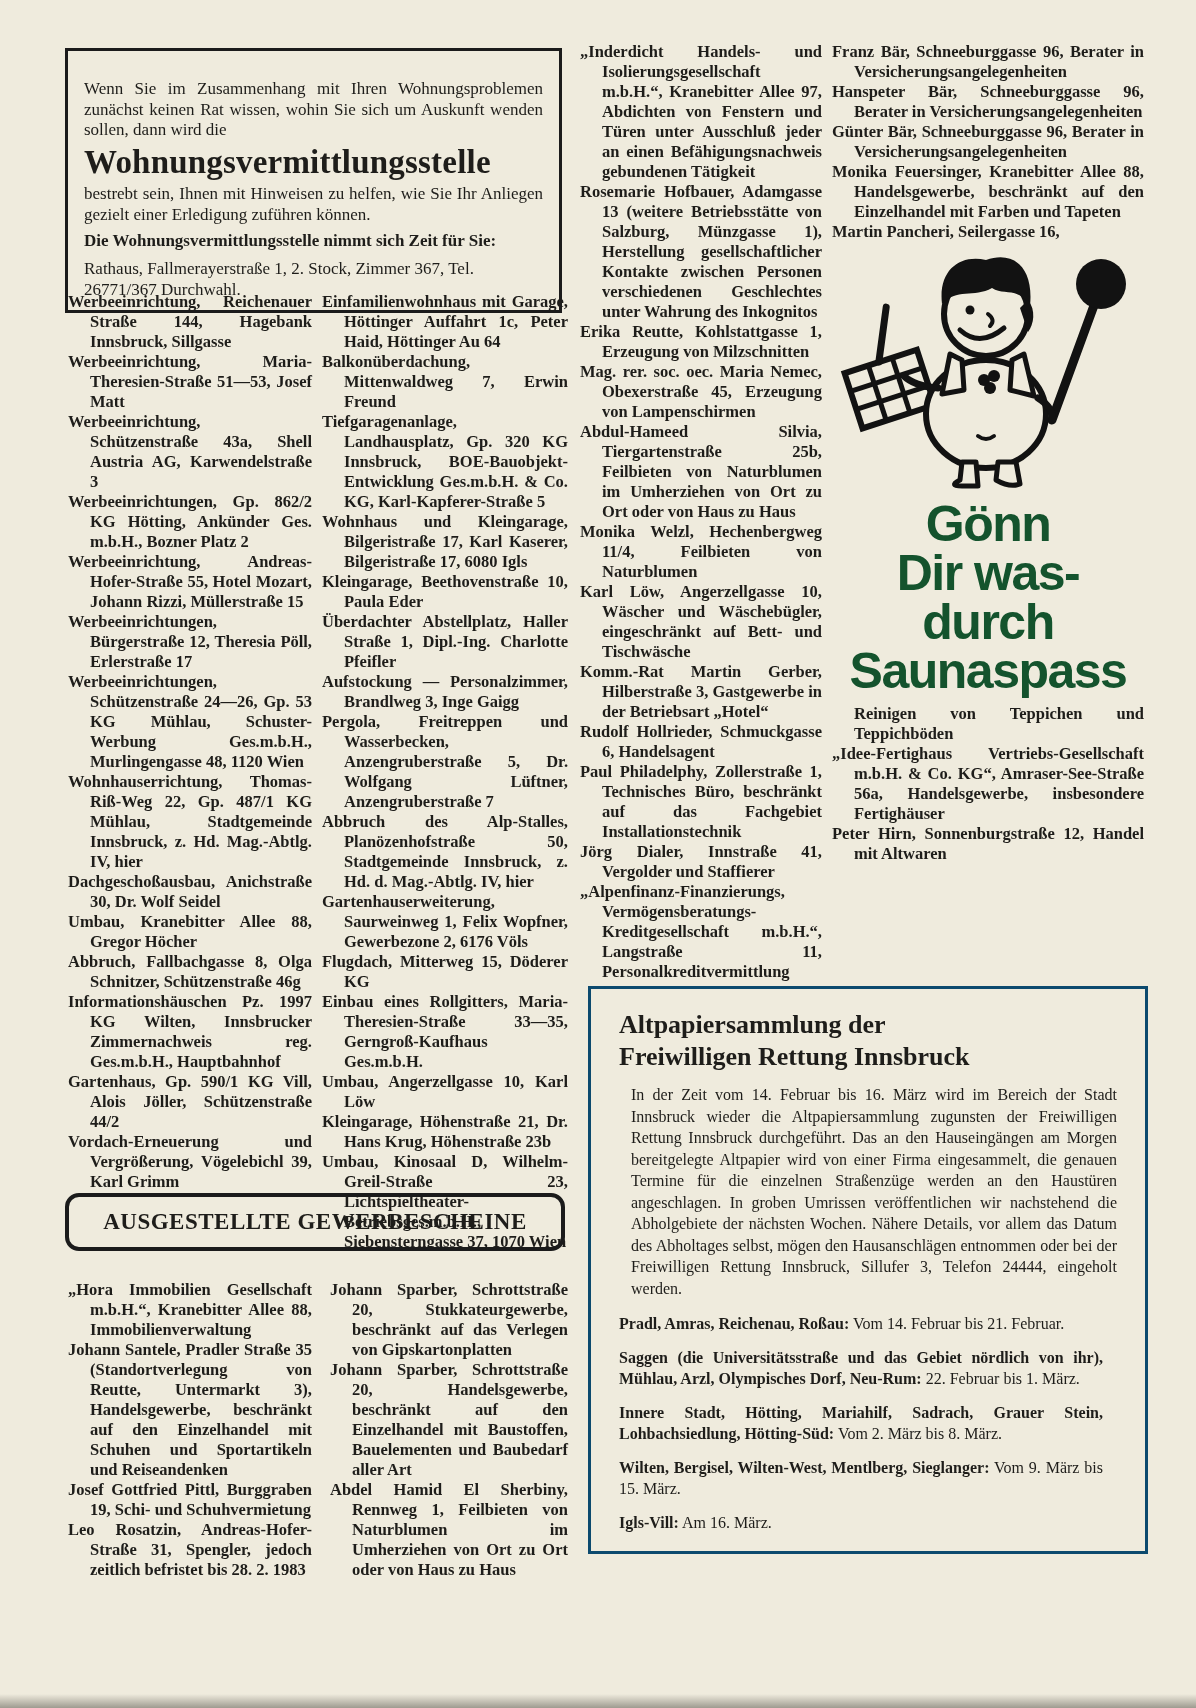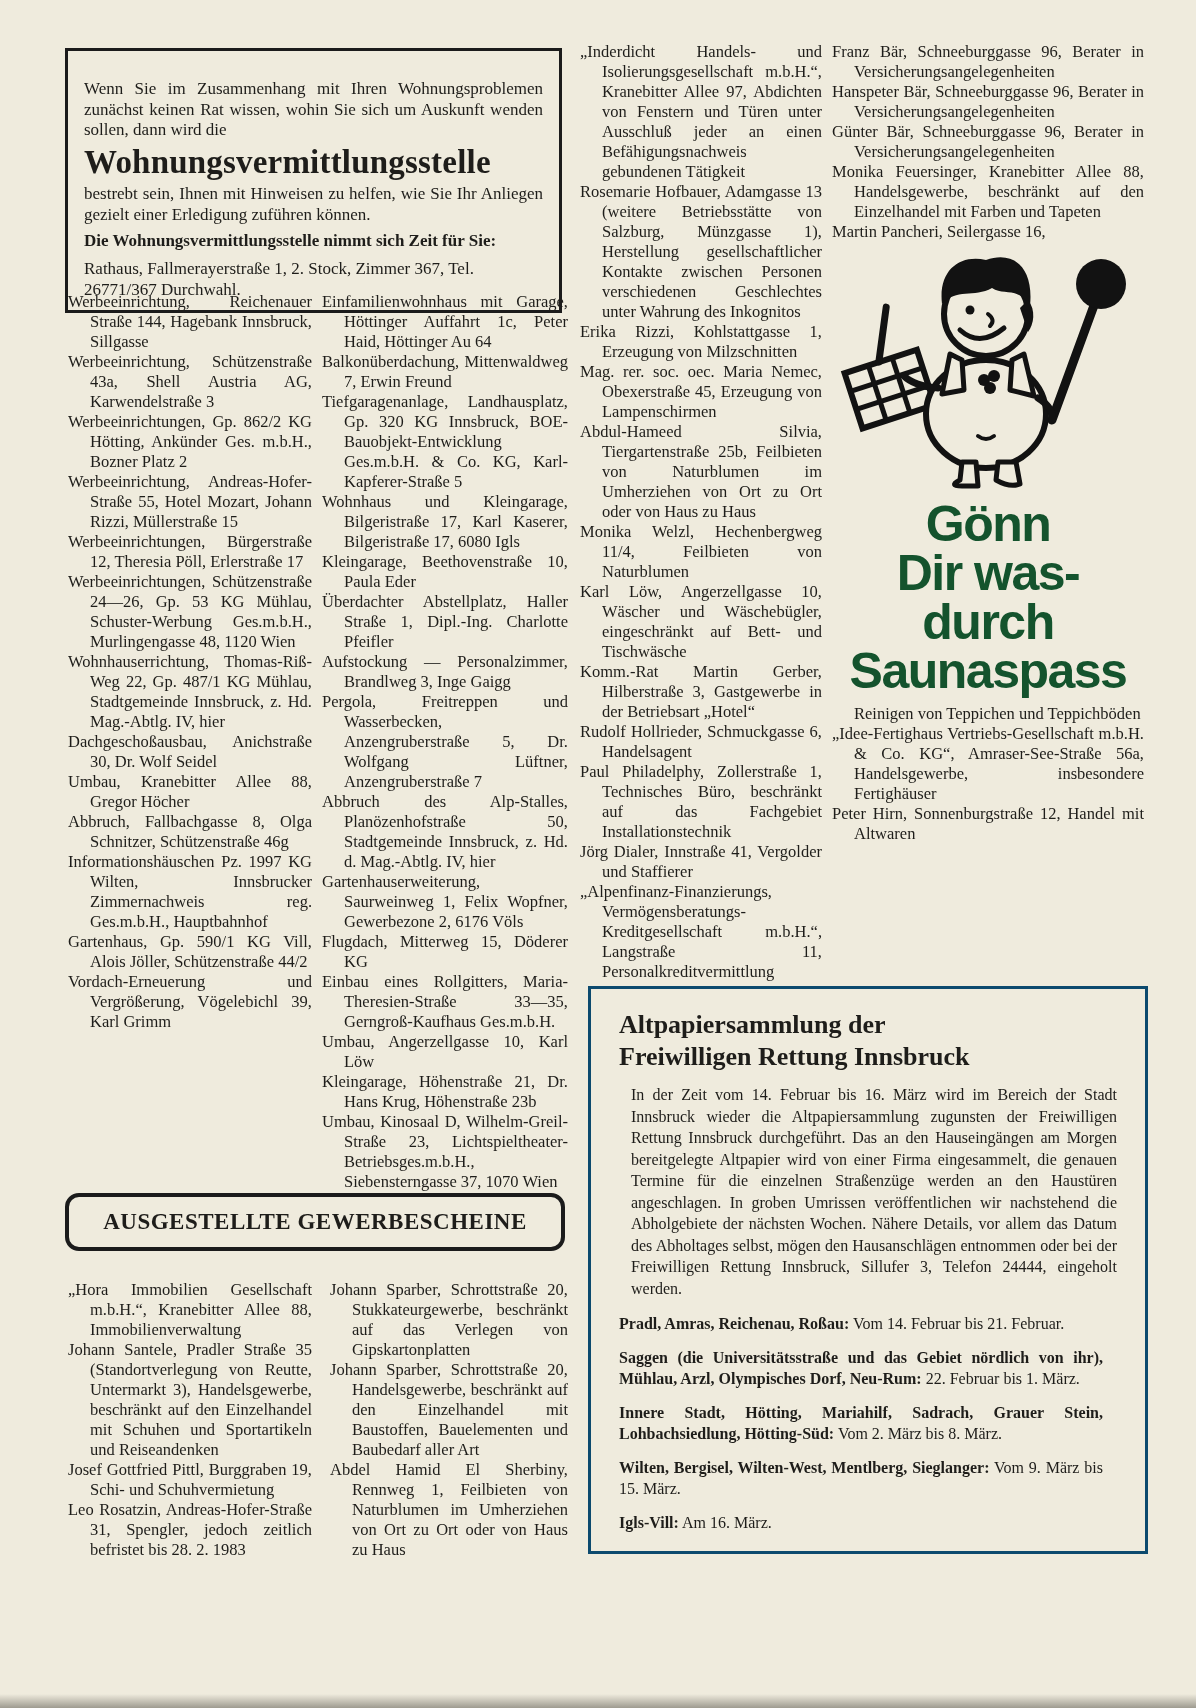--- a/index.html
+++ b/index.html
@@ -26,21 +26,21 @@
   }
   .wohnungsbox .intro{margin:0;font-size:17px;line-height:1.22;text-align:justify;}
   .wohnungsbox h1{margin:4px 0 4px 0;font-size:33px;line-height:1.05;font-weight:bold;letter-spacing:.2px;}
   .wohnungsbox .body{margin:0 0 6px 0;font-size:17px;line-height:1.22;text-align:justify;}
   .wohnungsbox .boldline{margin:0 0 6px 0;font-size:17px;font-weight:bold;line-height:1.2;}
   .wohnungsbox .address{margin:0;font-size:17px;line-height:1.25;}
   
   .col{position:absolute;font-size:16.5px;line-height:20px;}
   .col p.entry{
     margin:0;text-align:justify;
-    padding-left:22px;text-indent:-22px;
+    padding-left:22px;text-indent:-22px;font-weight:bold;
   }
   .col1{left:68px;top:292px;width:244px;}
   .col2{left:322px;top:292px;width:246px;}
   .col3{left:580px;top:42px;width:242px;}
   .col4{left:832px;top:42px;width:312px;}
   .col4-after p.entry:first-of-type{padding-left:22px;text-indent:0;}
   
   .ad{width:312px;margin:6px 0 8px 0;text-align:center;}
   .ad svg{display:block;margin:0 auto;}
   .ad-headline{
@@ -96,20 +96,21 @@
     <p class="intro">Wenn Sie im Zusammenhang mit Ihren Wohnungsproblemen zunächst keinen Rat wissen, wohin Sie sich um Auskunft wenden sollen, dann wird die</p>
     <h1>Wohnungsvermittlungsstelle</h1>
     <p class="body">bestrebt sein, Ihnen mit Hinweisen zu helfen, wie Sie Ihr Anliegen gezielt einer Erledigung zuführen können.</p>
     <p class="boldline">Die Wohnungsvermittlungsstelle nimmt sich Zeit für Sie:</p>
     <p class="address">Rathaus, Fallmerayerstraße 1, 2. Stock, Zimmer 367, Tel. 26771/367 Durchwahl.</p>
   </div>
 
   <div class="col col1">
 
   <p class="entry">Werbeeinrichtung, Reichenauer Straße 144, Hagebank Innsbruck, Sillgasse</p>
+      <p class="entry">Werbeeinrichtung, Maria-Theresien-Straße 51—53, Josef Matt</p>
       <p class="entry">Werbeeinrichtung, Schützenstraße 43a, Shell Austria AG, Karwendelstraße 3</p>
       <p class="entry">Werbeeinrichtungen, Gp. 862/2 KG Hötting, Ankünder Ges. m.b.H., Bozner Platz 2</p>
       <p class="entry">Werbeeinrichtung, Andreas-Hofer-Straße 55, Hotel Mozart, Johann Rizzi, Müllerstraße 15</p>
       <p class="entry">Werbeeinrichtungen, Bürgerstraße 12, Theresia Pöll, Erlerstraße 17</p>
       <p class="entry">Werbeeinrichtungen, Schützenstraße 24—26, Gp. 53 KG Mühlau, Schuster-Werbung Ges.m.b.H., Murlingengasse 48, 1120 Wien</p>
       <p class="entry">Wohnhauserrichtung, Thomas-Riß-Weg 22, Gp. 487/1 KG Mühlau, Stadtgemeinde Innsbruck, z. Hd. Mag.-Abtlg. IV, hier</p>
       <p class="entry">Dachgeschoßausbau, Anichstraße 30, Dr. Wolf Seidel</p>
       <p class="entry">Umbau, Kranebitter Allee 88, Gregor Höcher</p>
       <p class="entry">Abbruch, Fallbachgasse 8, Olga Schnitzer, Schützenstraße 46g</p>
       <p class="entry">Informationshäuschen Pz. 1997 KG Wilten, Innsbrucker Zimmernachweis reg. Ges.m.b.H., Hauptbahnhof</p>
@@ -133,21 +134,21 @@
       <p class="entry">Einbau eines Rollgitters, Maria-Theresien-Straße 33—35, Gerngroß-Kaufhaus Ges.m.b.H.</p>
       <p class="entry">Umbau, Angerzellgasse 10, Karl Löw</p>
       <p class="entry">Kleingarage, Höhenstraße 21, Dr. Hans Krug, Höhenstraße 23b</p>
       <p class="entry">Umbau, Kinosaal D, Wilhelm-Greil-Straße 23, Lichtspieltheater-Betriebsges.m.b.H., Siebensterngasse 37, 1070 Wien</p>
     </div>
 
   <div class="col col3">
 
   <p class="entry">„Inderdicht Handels- und Isolierungsgesellschaft m.b.H.“, Kranebitter Allee 97, Abdichten von Fenstern und Türen unter Ausschluß jeder an einen Befähigungsnachweis gebundenen Tätigkeit</p>
       <p class="entry">Rosemarie Hofbauer, Adamgasse 13 (weitere Betriebsstätte von Salzburg, Münzgasse 1), Herstellung gesellschaftlicher Kontakte zwischen Personen verschiedenen Geschlechtes unter Wahrung des Inkognitos</p>
-      <p class="entry">Erika Rizzi, Kohlstattgasse 1, Erzeugung von Milzschnitten</p>
+      <p class="entry">Erika Reutte, Kohlstattgasse 1, Erzeugung von Milzschnitten</p>
       <p class="entry">Mag. rer. soc. oec. Maria Nemec, Obexerstraße 45, Erzeugung von Lampenschirmen</p>
       <p class="entry">Abdul-Hameed Silvia, Tiergartenstraße 25b, Feilbieten von Naturblumen im Umherziehen von Ort zu Ort oder von Haus zu Haus</p>
       <p class="entry">Monika Welzl, Hechenbergweg 11/4, Feilbieten von Naturblumen</p>
       <p class="entry">Karl Löw, Angerzellgasse 10, Wäscher und Wäschebügler, eingeschränkt auf Bett- und Tischwäsche</p>
       <p class="entry">Komm.-Rat Martin Gerber, Hilberstraße 3, Gastgewerbe in der Betriebsart „Hotel“</p>
       <p class="entry">Rudolf Hollrieder, Schmuckgasse 6, Handelsagent</p>
       <p class="entry">Paul Philadelphy, Zollerstraße 1, Technisches Büro, beschränkt auf das Fachgebiet Installationstechnik</p>
       <p class="entry">Jörg Dialer, Innstraße 41, Vergolder und Staffierer</p>
       <p class="entry">„Alpenfinanz-Finanzierungs, Vermögensberatungs-Kreditgesellschaft m.b.H.“, Langstraße 11, Personalkreditvermittlung</p>
     </div>

